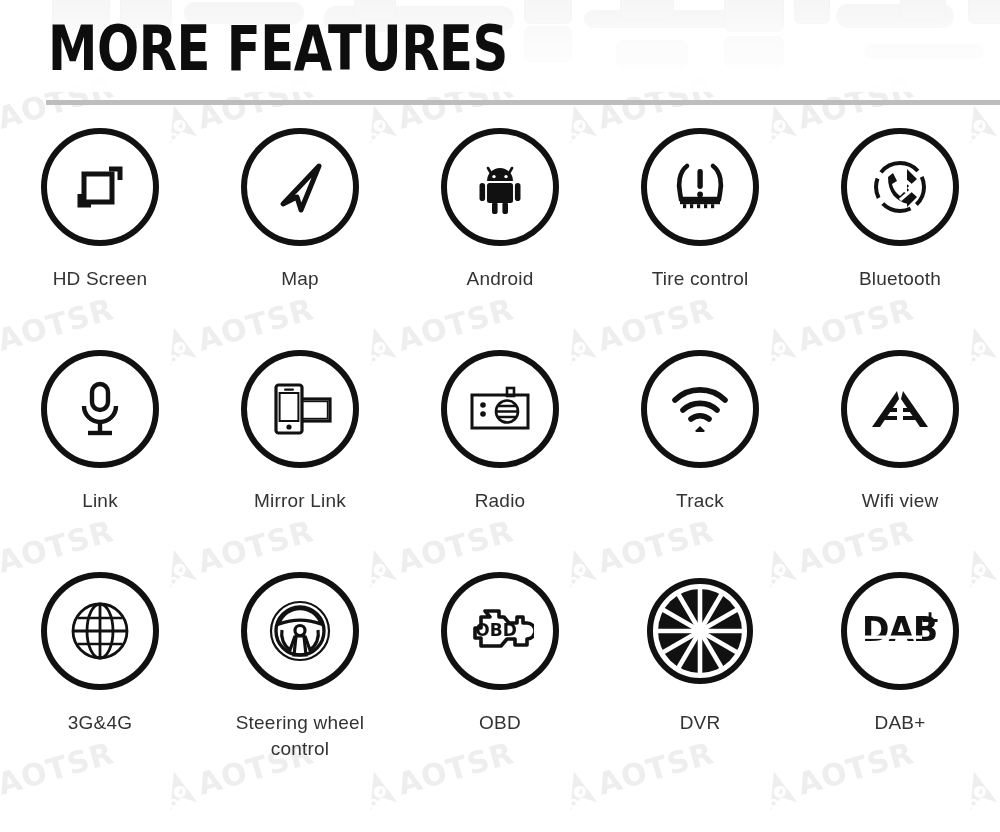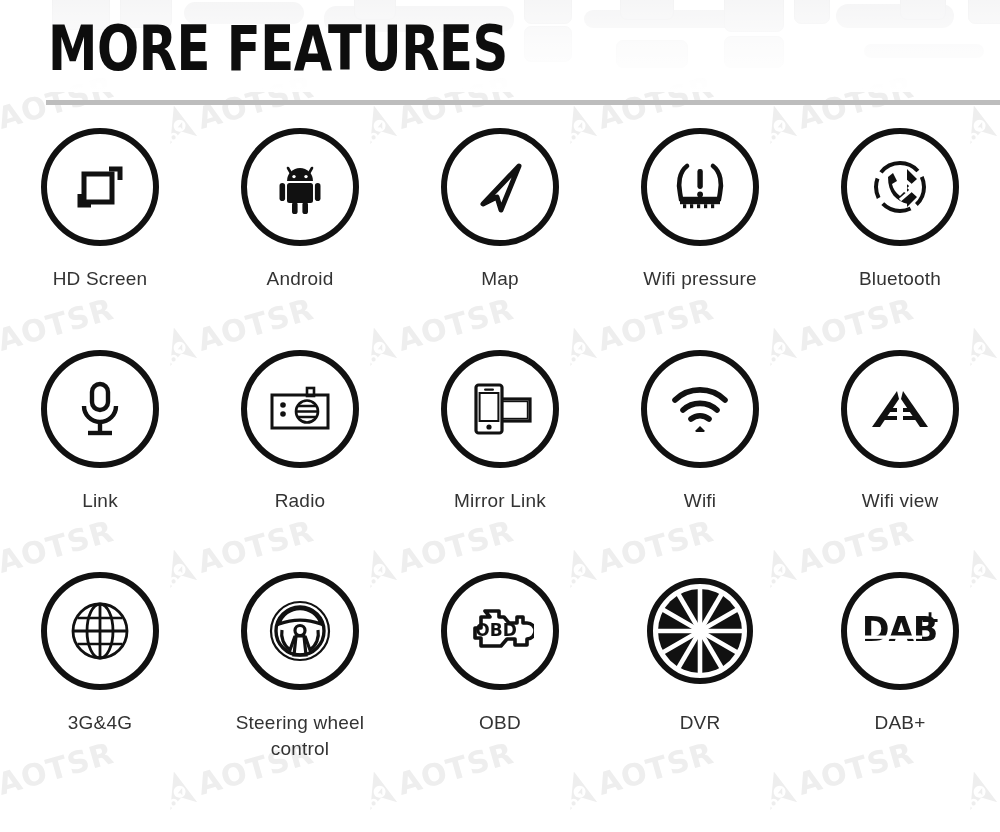--- a/index.html
+++ b/index.html
@@ -421,63 +421,63 @@
       <path d="M38 11 h11 v11" fill="none" stroke="#111111" stroke-width="5"></path>
       <path d="M20 47 H9 V36" fill="none" stroke="#111111" stroke-width="5"></path>
     </svg>
         </span>
       </div>
       <div class="feature-label">HD Screen</div>
     </div>
     <div class="feature">
       <div class="icon-circle">
         <span>
+          <svg width="60" height="60" viewBox="0 0 60 60">
+      <path d="M49 9 L13 47 L27 40 L31 53 Z" fill="none" stroke="#111111" stroke-width="5" stroke-linejoin="round"></path>
+    </svg>
+        </span>
+      </div>
+      <div class="feature-label">Map</div>
+    </div>
+    <div class="feature">
+      <div class="icon-circle">
+        <span>
           <svg width="58" height="58" viewBox="0 0 58 58">
       <path d="M17 10 L21 17" stroke="#111111" stroke-width="2.6" stroke-linecap="round"></path>
       <path d="M41 10 L37 17" stroke="#111111" stroke-width="2.6" stroke-linecap="round"></path>
       <path d="M16 23 a13 13 0 0 1 26 0 Z" fill="#111111"></path>
       <circle cx="23" cy="18.6" r="1.7" fill="#ffffff"></circle>
       <circle cx="35" cy="18.6" r="1.7" fill="#ffffff"></circle>
       <rect x="16" y="25" width="26" height="20" rx="2.5" fill="#111111"></rect>
       <rect x="8.5" y="25" width="5.6" height="18" rx="2.8" fill="#111111"></rect>
       <rect x="43.9" y="25" width="5.6" height="18" rx="2.8" fill="#111111"></rect>
       <rect x="21" y="44" width="5.6" height="12" rx="2.6" fill="#111111"></rect>
       <rect x="31.4" y="44" width="5.6" height="12" rx="2.6" fill="#111111"></rect>
     </svg>
         </span>
       </div>
       <div class="feature-label">Android</div>
     </div>
     <div class="feature">
       <div class="icon-circle">
         <span>
-          <svg width="60" height="60" viewBox="0 0 60 60">
-      <path d="M49 9 L13 47 L27 40 L31 53 Z" fill="none" stroke="#111111" stroke-width="5" stroke-linejoin="round"></path>
-    </svg>
-        </span>
-      </div>
-      <div class="feature-label">Map</div>
-    </div>
-    <div class="feature">
-      <div class="icon-circle">
-        <span>
           <svg width="60" height="54" viewBox="0 0 60 54">
       <path d="M17 6 C9 12 8 24 10 33 L11 39 H49 L50 33 C52 24 51 12 43 6" fill="none" stroke="#111111" stroke-width="4.6" stroke-linecap="round"></path>
       <rect x="27.4" y="9" width="5.4" height="20" rx="2.4" fill="#111111"></rect>
       <circle cx="30.1" cy="34.4" r="2.9" fill="#111111"></circle>
       <rect x="10" y="40.6" width="40" height="3.6" fill="#111111"></rect>
       <rect x="13" y="44.2" width="3.2" height="4" fill="#111111"></rect>
       <rect x="20" y="44.2" width="3.2" height="4" fill="#111111"></rect>
       <rect x="27" y="44.2" width="3.2" height="4" fill="#111111"></rect>
       <rect x="34" y="44.2" width="3.2" height="4" fill="#111111"></rect>
       <rect x="41" y="44.2" width="3.2" height="4" fill="#111111"></rect>
     </svg>
         </span>
       </div>
-      <div class="feature-label">Wifi pressure</div>
+      <div class="feature-label">Tire control</div>
     </div>
     <div class="feature">
       <div class="icon-circle">
         <span>
           <svg width="60" height="60" viewBox="0 0 60 60">
       <path d="M30 6 a24 24 0 0 1 24 24 a24 24 0 0 1 -24 24 a24 24 0 0 1 -24 -24 a24 24 0 0 1 24 -24" fill="none" stroke="#111111" stroke-width="4" stroke-dasharray="20 7 30 7 30 7"></path>
       <path d="M18 20 c0 16 8 24 20 27 l4 -7 -8 -5 -4 4 c-4 -3 -7 -7 -8 -12 l5 -3 -4 -8 Z" fill="#111111"></path>
       <path d="M37 12 L47 22 L37 31 L37 12 Z M37 31 L47 40 L37 50 L37 31 Z" fill="#111111"></path>
       <path d="M30 19 L44 31" stroke="#ffffff" stroke-width="3.4"></path>
       <path d="M30 43 L44 31" stroke="#ffffff" stroke-width="3.4"></path>
@@ -491,63 +491,63 @@
         <span>
           <svg width="50" height="60" viewBox="0 0 50 60">
       <rect x="17" y="5" width="16" height="26" rx="8" fill="none" stroke="#111111" stroke-width="4.4"></rect>
       <path d="M9 27 a16 16 0 0 0 32 0" fill="none" stroke="#111111" stroke-width="4.4"></path>
       <path d="M25 43 v9" stroke="#111111" stroke-width="4.4"></path>
       <path d="M13 54 h24" stroke="#111111" stroke-width="4.4"></path>
     </svg>
         </span>
       </div>
       <div class="feature-label">Link</div>
+    </div>
+    <div class="feature">
+      <div class="icon-circle">
+        <span>
+          <svg width="66" height="58" viewBox="0 0 66 58">
+      <rect x="32" y="19" width="31" height="22" fill="none" stroke="#111111" stroke-width="3.2"></rect>
+      <rect x="34.4" y="21.4" width="26.2" height="17.2" fill="none" stroke="#111111" stroke-width="1.6"></rect>
+      <rect x="9" y="5" width="26" height="48" rx="2.6" fill="#ffffff" stroke="#111111" stroke-width="3.2"></rect>
+      <rect x="12.6" y="13" width="18.8" height="28" fill="none" stroke="#111111" stroke-width="2"></rect>
+      <rect x="17" y="8.4" width="10" height="2.4" rx="1.2" fill="#111111"></rect>
+      <circle cx="22" cy="47" r="2.6" fill="#111111"></circle>
+    </svg>
+        </span>
+      </div>
+      <div class="feature-label">Mirror Link</div>
     </div>
     <div class="feature">
       <div class="icon-circle">
         <span>
           <svg width="66" height="52" viewBox="0 0 66 52">
       <rect x="5" y="12" width="56" height="33" fill="none" stroke="#111111" stroke-width="3"></rect>
       <rect x="40" y="5" width="7" height="8" fill="none" stroke="#111111" stroke-width="2.6"></rect>
       <circle cx="16" cy="22" r="2.8" fill="#111111"></circle>
       <circle cx="16" cy="31" r="2.8" fill="#111111"></circle>
       <circle cx="40" cy="28.5" r="11" fill="none" stroke="#111111" stroke-width="2.6"></circle>
       <path d="M30 23 H50 M29.4 28.5 H50.6 M30 34 H50" stroke="#111111" stroke-width="2.4"></path>
     </svg>
         </span>
       </div>
       <div class="feature-label">Radio</div>
     </div>
     <div class="feature">
       <div class="icon-circle">
         <span>
-          <svg width="66" height="58" viewBox="0 0 66 58">
-      <rect x="32" y="19" width="31" height="22" fill="none" stroke="#111111" stroke-width="3.2"></rect>
-      <rect x="34.4" y="21.4" width="26.2" height="17.2" fill="none" stroke="#111111" stroke-width="1.6"></rect>
-      <rect x="9" y="5" width="26" height="48" rx="2.6" fill="#ffffff" stroke="#111111" stroke-width="3.2"></rect>
-      <rect x="12.6" y="13" width="18.8" height="28" fill="none" stroke="#111111" stroke-width="2"></rect>
-      <rect x="17" y="8.4" width="10" height="2.4" rx="1.2" fill="#111111"></rect>
-      <circle cx="22" cy="47" r="2.6" fill="#111111"></circle>
-    </svg>
-        </span>
-      </div>
-      <div class="feature-label">Mirror Link</div>
-    </div>
-    <div class="feature">
-      <div class="icon-circle">
-        <span>
           <svg width="62" height="46" viewBox="0 0 62 46">
       <path d="M6 14 a36 36 0 0 1 50 0" fill="none" stroke="#111111" stroke-width="5.6" stroke-linecap="round"></path>
       <path d="M14 24 a25 25 0 0 1 34 0" fill="none" stroke="#111111" stroke-width="5.6" stroke-linecap="round"></path>
       <path d="M22 33 a14 14 0 0 1 18 0" fill="none" stroke="#111111" stroke-width="5.6" stroke-linecap="round"></path>
       <path d="M31 40 l5 5 -5 4 -5 -4 Z" fill="#111111"></path>
     </svg>
         </span>
       </div>
-      <div class="feature-label">Wifi</div>
+      <div class="feature-label">Track</div>
     </div>
     <div class="feature">
       <div class="icon-circle">
         <span>
           <svg width="68" height="46" viewBox="0 0 68 46">
       <path d="M31 5 L6 41 L14 41 L33 13 Z" fill="#111111"></path>
       <path d="M20 22 h11 v4 h-11 Z M15 30 h16 v4 h-16 Z" fill="#111111"></path>
       <path d="M37 5 L62 41 L54 41 L35 13 Z" fill="#111111"></path>
       <path d="M37 22 h11 v4 h-11 Z M37 30 h16 v4 h-16 Z" fill="#111111"></path>
     </svg>

